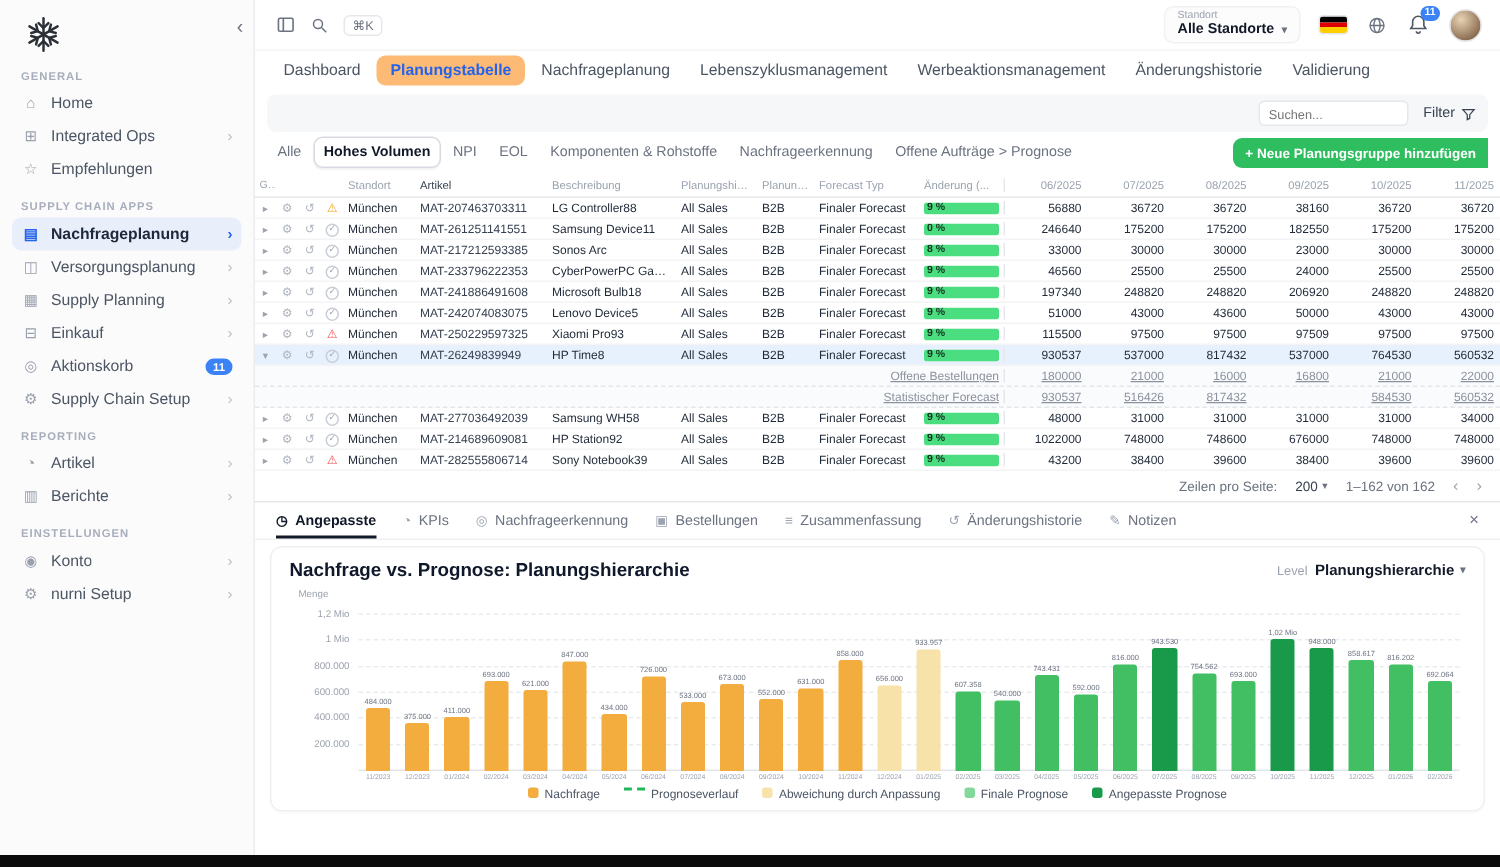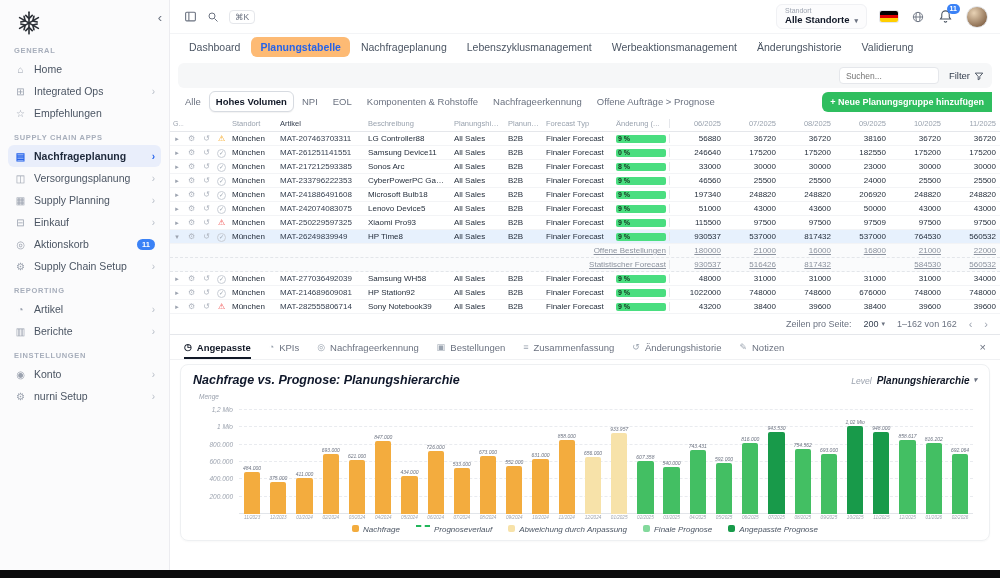--- a/index.html
+++ b/index.html
@@ -100,21 +100,21 @@
   .ptabs-row { display:flex; align-items:center; gap:18px; height:26px; padding:0 14px;
                border-top:1px solid #e5e7eb; border-bottom:1px solid #f0f1f3; }
   .ptabs { display:flex; gap:18px; align-items:center; height:100%; }
   .ptab { display:flex; gap:5px; align-items:center; font-size:9.5px; color:#6b7280; height:100%; cursor:pointer; }
   .ptab .pic { font-size:9px; color:#9aa3af; }
   .ptab.active { color:#111827; font-weight:700; box-shadow:inset 0 -2px 0 #111827; }
   .ptab.active .pic { color:#111827; }
   .closex { margin-left:auto; color:#6b7280; font-size:11px; cursor:pointer; }
 
   .chart-card { margin:4px 10px 0; border:1px solid #eef0f2; border-radius:8px;
-                padding:8px 12px 4px; box-shadow:0 1px 2px rgba(0,0,0,.03);font-style:italic; }
+                padding:8px 12px 4px; box-shadow:0 1px 2px rgba(0,0,0,.03); }
   .ctitle-row { display:flex; align-items:center; }
   .ctitle { font-size:12.5px; font-weight:700; color:#0f172a; }
   .level { margin-left:auto; display:flex; align-items:baseline; gap:5px; }
   .level .llbl { font-size:8.5px; color:#9ca3af; }
   .level .lval { font-size:10px; color:#111827; font-weight:700; display:flex; gap:4px; align-items:center; cursor:pointer; }
 
   .ylabel { font-size:6.5px; color:#9ca3af; margin:6px 0 0 6px; }
   .plot { position:relative; height:112px; margin-top:2px; }
   .gridline { position:absolute; left:46px; right:4px; border-top:1px dashed #e9ebef; }
   .baseline { position:absolute; left:46px; right:4px; bottom:0; border-top:1px solid #e2e5e9; }

